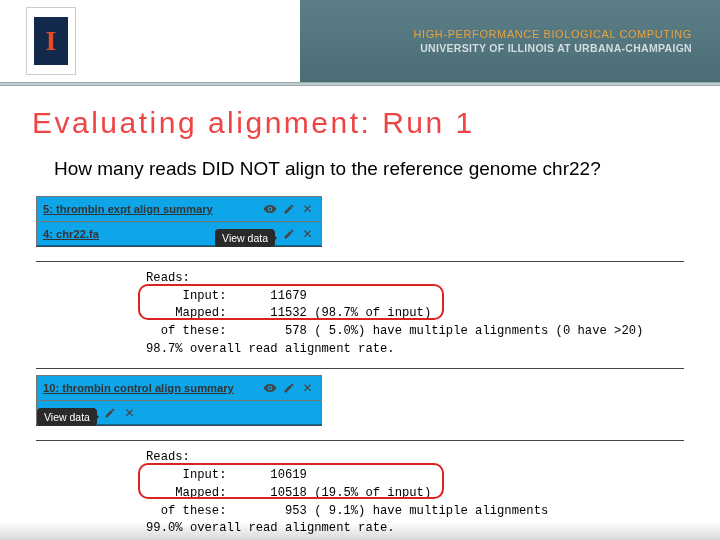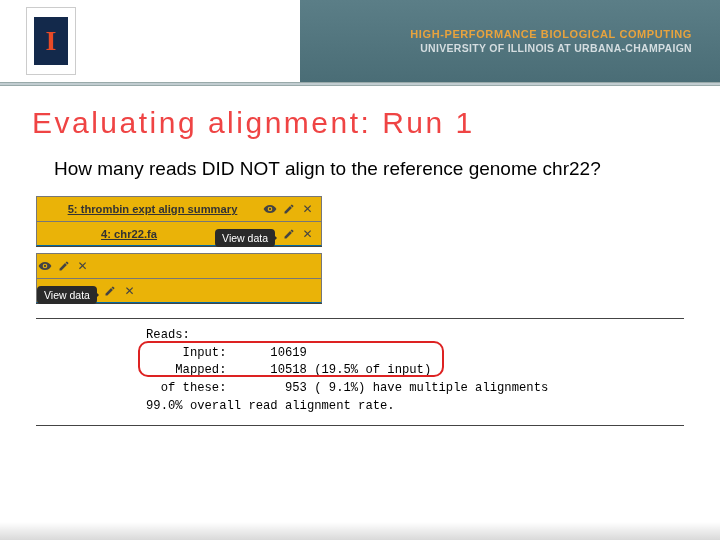--- a/index.html
+++ b/index.html
@@ -3,28 +3,28 @@
 <meta charset="utf-8">
 <style>
   * { box-sizing: border-box; margin: 0; padding: 0; }
   body { width: 720px; height: 540px; background: #fff; font-family: Arial, Helvetica, sans-serif; position: relative; overflow: hidden; }
   .header { height: 82px; background: linear-gradient(#5b7e87, #4a6d76); display: flex; align-items: center; justify-content: space-between; padding: 0 20px 0 0; }
   .logo-block { display: flex; align-items: center; height: 100%; }
   .logo { width: 50px; height: 68px; background: #fff; margin-left: 26px; display: flex; align-items: center; justify-content: center; border: 1px solid #ccc; }
   .logo-inner { width: 34px; height: 48px; background: #13294b; display: flex; align-items: center; justify-content: center; color: #e84a27; font-weight: bold; font-size: 28px; font-family: Georgia, serif; }
   .logo-stripe { width: 240px; height: 82px; background: #fff; margin-left: 0; }
   .header-text { text-align: right; padding-right: 8px; }
-  .ht1 { color: #e8a33d; font-size: 11px; font-weight: bold; letter-spacing: 0.6px; }
+  .ht1 { color: #e8a33d; font-size: 11px; font-weight: normal; letter-spacing: 0.6px; }
   .ht2 { color: #d4dde0; font-size: 10.5px; letter-spacing: 0.3px; margin-top: 2px; font-weight: bold; }
   .hr-top { height: 4px; background: #c2cdd1; border-top: 1px solid #9aa; border-bottom: 1px solid #9aa; }
   .title { font-size: 30px; color: #ef4444; letter-spacing: 2.5px; padding: 20px 0 10px 32px; font-weight: 500; }
   .question { font-size: 19px; color: #000; padding: 8px 0 16px 54px; }
   .panel { width: 648px; margin: 0 0 0 36px; }
   .galaxy-items { border-bottom: 1px solid #444; }
-  .g-item { display: flex; align-items: center; background: #eab308; border: 1px solid #777; border-bottom: none; height: 25px; font-family: Verdana, Arial, sans-serif; font-size: 11.2px; color: #333; text-align: center; }
+  .g-item { display: flex; align-items: center; background: #0ea5e9; border: 1px solid #777; border-bottom: none; height: 25px; font-family: Verdana, Arial, sans-serif; font-size: 11.2px; color: #333; }
   .g-item:last-child { border-bottom: 1px solid #0369a1; }
   .g-label { flex: 1; padding-left: 6px; text-decoration: underline; font-weight: bold; color: #333; white-space: nowrap; overflow: hidden; }
   .g-icons { display: flex; align-items: center; gap: 4px; padding-right: 6px; }
   .icon { width: 15px; height: 15px; display: inline-flex; align-items: center; justify-content: center; font-size: 12px; color: #444; }
   .tooltip { background: #2a2a2a; color: #fff; border-radius: 4px; padding: 3px 7px; font-size: 10.5px; position: relative; margin-right: -10px; margin-top: 8px; }
   .tooltip::after { content: ''; position: absolute; right: -6px; top: 50%; transform: translateY(-50%); border: 4px solid transparent; border-left-color: #2a2a2a; }
   .log { font-family: "Courier New", monospace; font-size: 12.2px; color: #000; line-height: 1.45; padding: 8px 0 10px 110px; border-bottom: 1px solid #444; border-top: 1px solid #444; margin-top: 6px; white-space: pre; position: relative; }
   .log.first { margin-top: 14px; }
   .log .rb { position: absolute; border: 2px solid #d22; border-radius: 10px; }
   .bottom-shadow { position: absolute; bottom: 0; left: 0; right: 0; height: 18px; background: linear-gradient(to top, rgba(0,0,0,0.15), transparent); }
@@ -74,25 +74,31 @@
         <span class="tooltip">View data</span>
         <span class="icon" style="margin-left:12px;">
           <svg width="12" height="12" viewBox="0 0 24 24">
               <path fill="#444" d="M3 17.25V21h3.75L17.8 9.94l-3.75-3.75L3 17.25zM20.7 7.04a1 1 0 000-1.41l-2.34-2.34a1 1 0 00-1.41 0L15.13 5.1l3.75 3.75 1.83-1.81z"></path>
             </svg>
         </span>
         <span class="icon">✕</span>
       </span>
     </div>
   </div>
+  <div class="log first"><span>Reads:</span>
+<span>     Input:      11679</span>
+<span>    Mapped:      11532 (98.7% of input)</span>
+<span>  of these:        578 ( 5.0%) have multiple alignments (0 have &gt;20)</span>
+<span>98.7% overall read alignment rate.</span><div class="rb" style="left:102px;top:22px;width:306px;height:36px;"></div></div>
 </div>
 
 <div class="panel" style="margin-top:6px;">
   <div class="galaxy-items" style="width:286px;">
     <div class="g-item">
+      <span class="g-label">10: thrombin control align summary</span>
       <span class="g-icons">
         <span class="icon">
           <svg width="14" height="14" viewBox="0 0 24 24">
               <path fill="#444" d="M12 5C7 5 2.7 8.1 1 12c1.7 3.9 6 7 11 7s9.3-3.1 11-7c-1.7-3.9-6-7-11-7zm0 11a4 4 0 110-8 4 4 0 010 8zm0-6a2 2 0 100 4 2 2 0 000-4z"></path>
             </svg>
         </span>
         <span class="icon">
           <svg width="12" height="12" viewBox="0 0 24 24">
               <path fill="#444" d="M3 17.25V21h3.75L17.8 9.94l-3.75-3.75L3 17.25zM20.7 7.04a1 1 0 000-1.41l-2.34-2.34a1 1 0 00-1.41 0L15.13 5.1l3.75 3.75 1.83-1.81z"></path>
             </svg>

